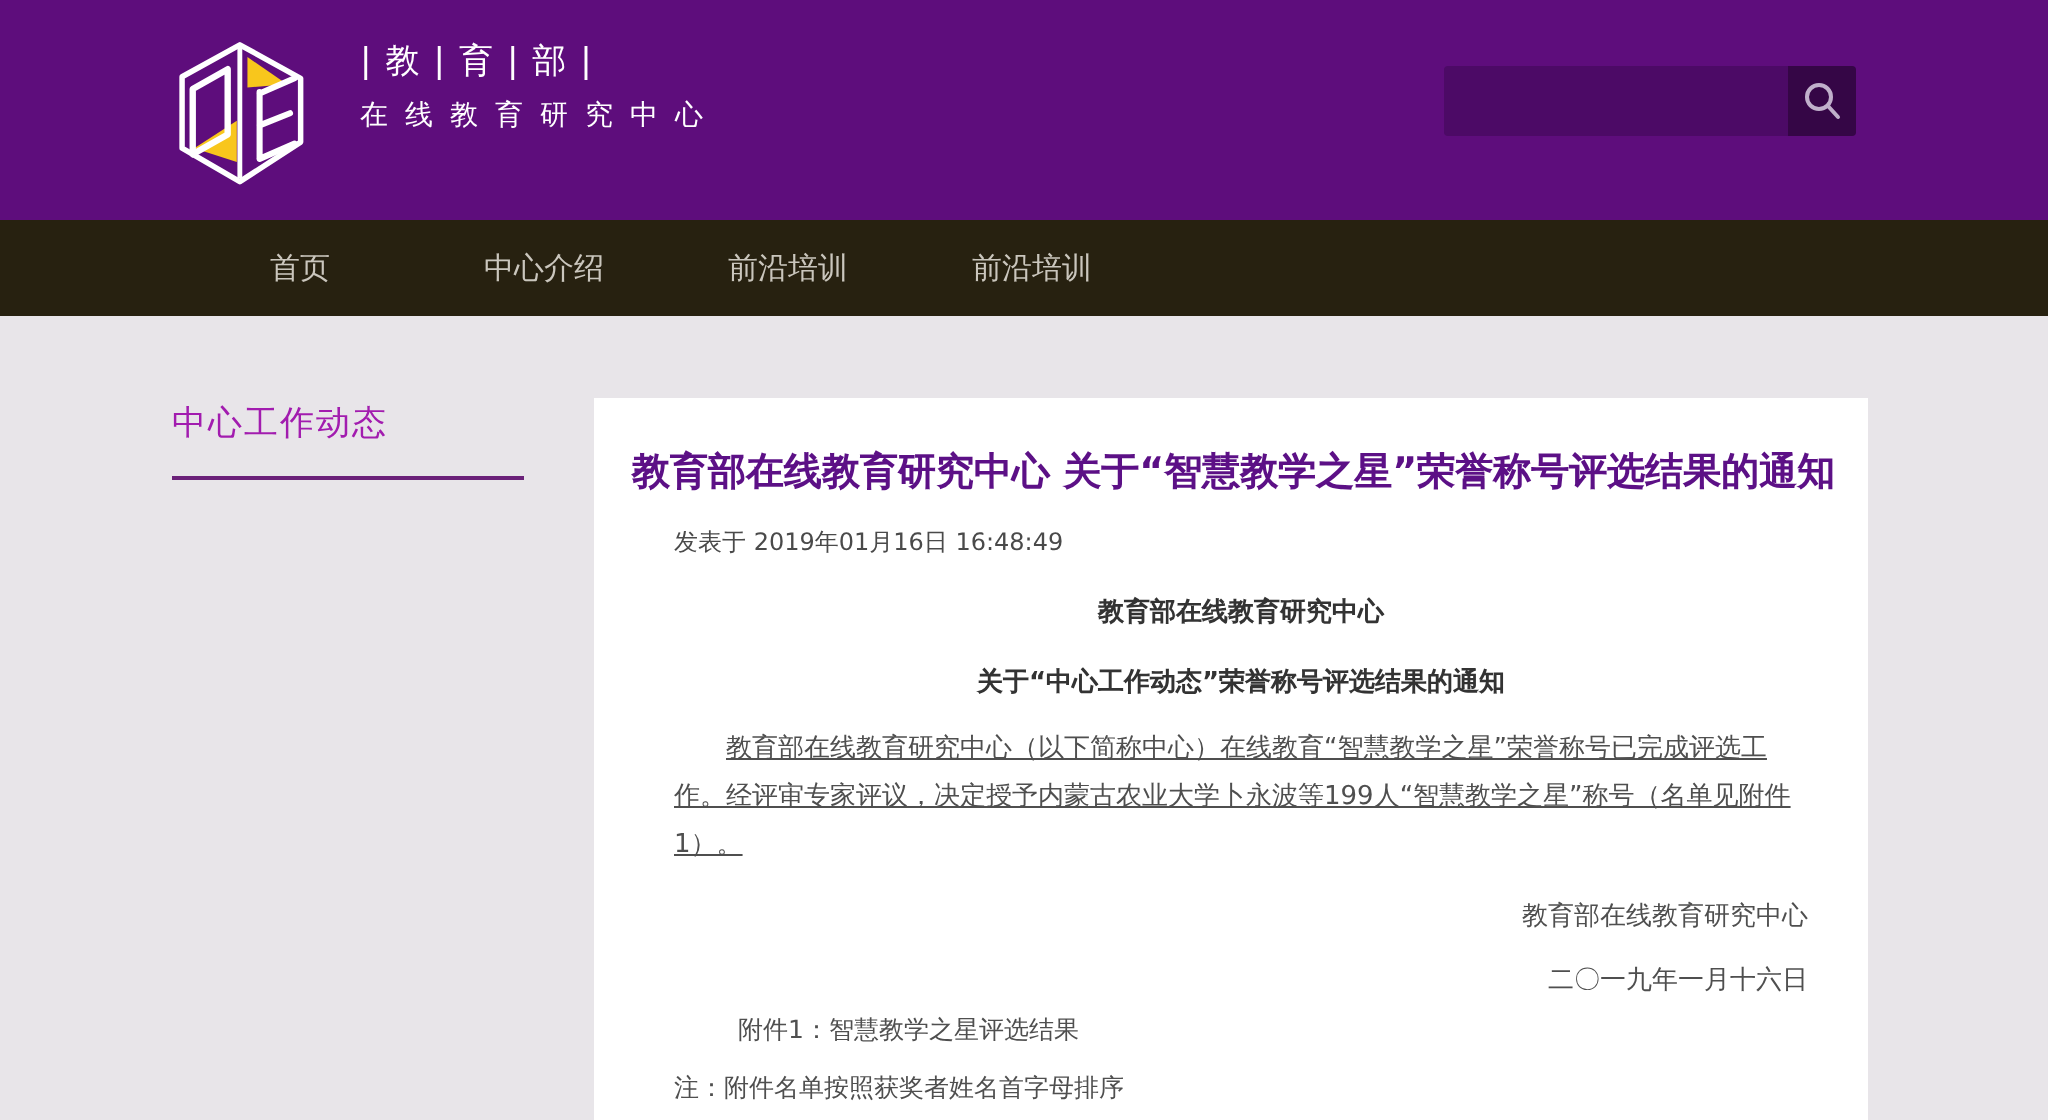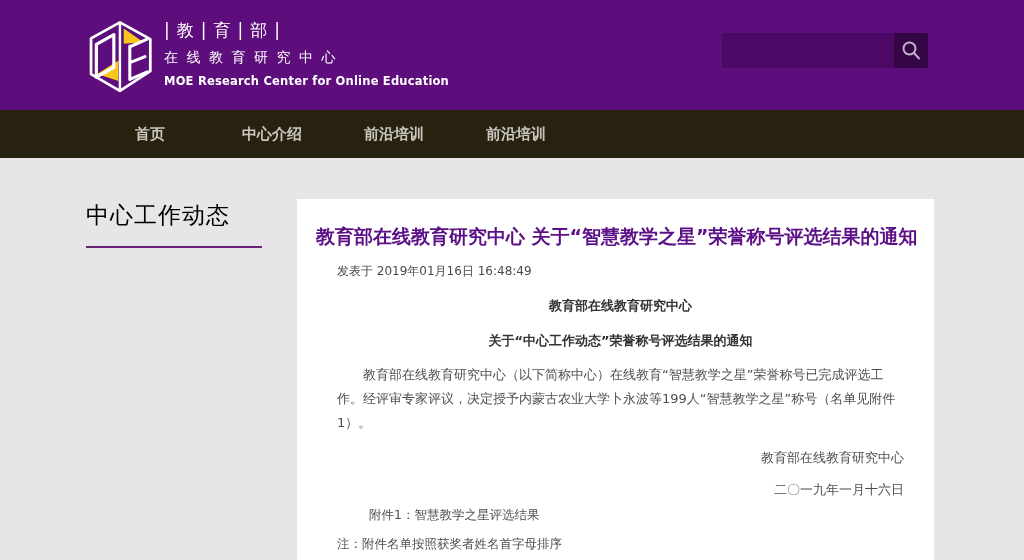--- a/index.html
+++ b/index.html
@@ -16,21 +16,21 @@
     width: 1024px; height: 110px;
     background: #5e0d7c;
     z-index: 2;
   }
   .brand {
     position: absolute; left: 88px; top: 10px;
     display: flex; align-items: flex-start;
     text-decoration: none;
   }
   .logo { width: 76px; height: 94px; display: block; }
-  .brand-text { margin-left: 0; color: #ffffff; padding-top: 9px; }
+  .brand-text { margin-left: 16px; color: #ffffff; padding-top: 9px; }
   .brand-line1 {
     font-size: 17px; letter-spacing: 7px; font-weight: 500;
     white-space: nowrap;
   }
   .brand-line2 {
     font-size: 14px; letter-spacing: 8.5px; font-weight: 500;
     margin-top: 7px; white-space: nowrap;
   }
   .brand-line3 {
     font-size: 11.5px; font-weight: bold; letter-spacing: 0.2px;
@@ -65,35 +65,35 @@
     width: 1024px; height: 48px;
     background: #272110;
     display: flex; align-items: center;
     padding-left: 89px;
     z-index: 2;
   }
   .nav-item {
     width: 122px; text-align: center;
     color: #cac6bd; font-size: 15px;
     text-decoration: none; cursor: pointer;
-    line-height: 48px; display: block; font-weight: bold;
+    line-height: 48px; display: block;
   }
 
   
   .page {
     position: absolute; left: 0; top: 158px;
     width: 1024px; height: 402px;
     background: #e8e5e9;
   }
   .sidebar {
     position: absolute; left: 86px; top: 42px;
     width: 180px;
   }
   .sidebar-title {
-    color: #000000; font-size: 23px; font-weight: normal;
+    color: #a21caf; font-size: 17px; font-weight: normal;
     letter-spacing: 1px;
   }
   .sidebar-rule {
     margin-top: 15px;
     width: 176px; height: 0;
     border-bottom: 2px solid #6b2179;
   }
 
   .content-panel {
     position: absolute; left: 297px; top: 41px;
@@ -111,21 +111,21 @@
   }
   .article-body {
     margin: 0 10px 0 21px;
     color: #4f4f4f; font-size: 13px;
   }
   .doc-heading {
     text-align: center; font-weight: bold; color: #333333;
     margin-top: 17px; font-size: 13px;
   }
   .doc-paragraph {
-    margin-top: 13px; text-indent: 2em; line-height: 1.85;
+    margin-top: 13px; text-indent: 2em; line-height: 1.85; text-decoration: underline;
   }
   .doc-right { text-align: right; margin-top: 14px; }
   .doc-attachment { margin-top: 8px; font-size: 12.5px; padding-left: 32px; }
   .doc-note { margin-top: 12px; font-size: 12.5px; }
 </style>
 </head>
 <body>
 
 <div class="header">
   <a class="brand">
@@ -138,21 +138,20 @@
 
       <path d="M42,4 L42,90" stroke="#ffffff" stroke-width="3.2"></path>
 
       <path d="M11,31 L34,18 L34,61 L11,74 Z" stroke="#ffffff" stroke-width="4.2" stroke-linejoin="round" fill="none"></path>
 
       <path d="M55,33 L55,77 M55,34 L78,24 M55,55 L75,47 M55,77 L78,67" stroke="#ffffff" stroke-width="4" stroke-linecap="round" fill="none"></path>
     </svg>
     <div class="brand-text">
       <div class="brand-line1">|教|育|部|</div>
       <div class="brand-line2">在线教育研究中心</div>
-      <div class="brand-line3">MOE Research Center for Online Education</div>
     </div>
   </a>
 
   <div class="search-bar">
     <input class="search-input" type="text" placeholder="" style="">
     <button class="search-button">
       <svg width="22" height="22" viewBox="0 0 22 22" fill="none">
         <circle cx="9.5" cy="8.5" r="6" stroke="#c0b0cb" stroke-width="2"></circle>
         <line x1="14" y1="13" x2="19" y2="18.5" stroke="#c0b0cb" stroke-width="2" stroke-linecap="round"></line>
       </svg>

